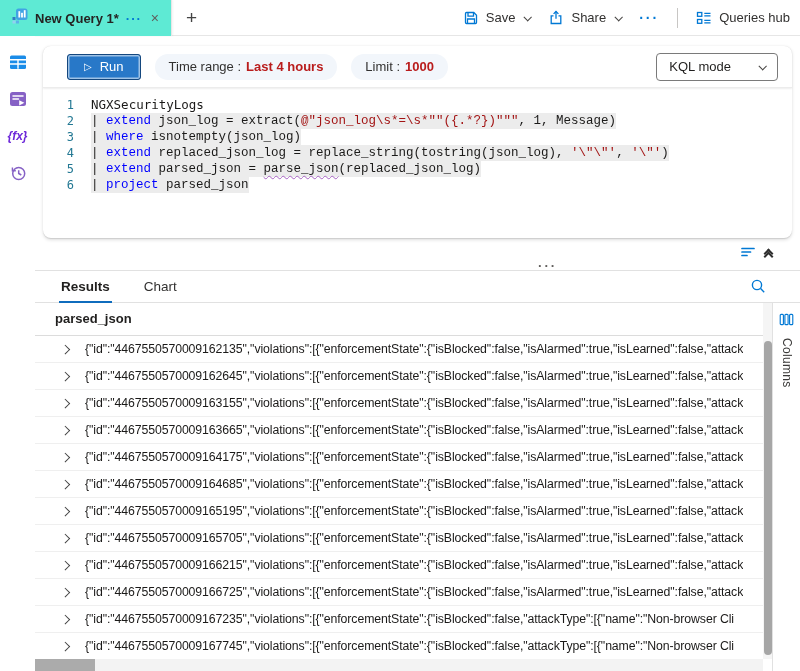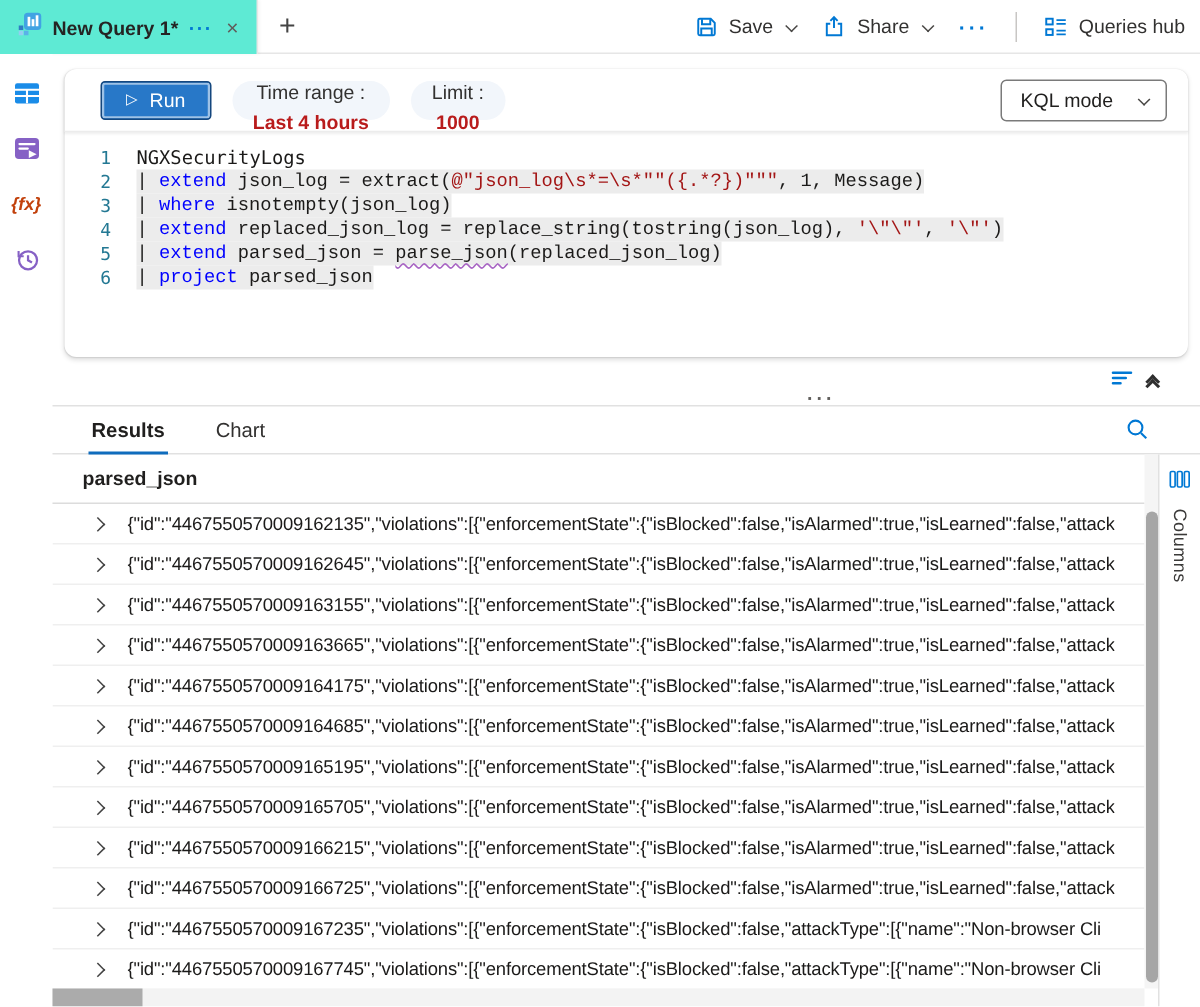--- a/index.html
+++ b/index.html
@@ -18,37 +18,37 @@
   .tb-action { display:flex; align-items:center; gap:7px; font-size:13px; color:#323130; cursor:pointer; }
   .tb-action svg { display:block; }
   .more-dots { color:#0078d4; font-weight:700; font-size:14px; letter-spacing:2px; cursor:pointer; }
   .vdiv { width:1px; height:20px; background:#c8c6c4; }
   .cdown { display:inline-block; width:6px; height:6px; border-right:1.5px solid #484644; border-bottom:1.5px solid #484644; transform:rotate(45deg) translateY(-1px); margin-left:2px; }
 
   
   .main { display:flex; height:635px; }
   .sidebar { width:35px; display:flex; flex-direction:column; align-items:center; padding-top:17px; gap:19px; background:#fff; }
   .side-icon { width:18px; height:18px; cursor:pointer; display:flex; align-items:center; justify-content:center; }
-  .fx-icon { font-size:12px; font-style:italic; font-weight:600; color:#c2410c; white-space:nowrap;text-align:right; }
+  .fx-icon { font-size:12px; font-style:italic; font-weight:600; color:#6d28d9; white-space:nowrap;text-align:right; }
 
   .content { flex:1; display:flex; flex-direction:column; position:relative; }
 
   
   .query-card { margin:10px 8px 0 8px; height:192px; background:#fff; border-radius:8px;
     box-shadow:0 1.6px 3.6px rgba(0,0,0,.13), 0 0.3px 0.9px rgba(0,0,0,.10); display:flex; flex-direction:column; }
   .toolbar { height:42px; display:flex; align-items:center; gap:14px; padding:0 14px 0 24px;
     border-bottom:1px solid #ececec; box-shadow:0 1px 2px rgba(0,0,0,.07); border-radius:8px 8px 0 0; }
   .run-btn { display:flex; align-items:center; gap:8px; height:26px; padding:0 16px; background:#2878c8;
     border:1px solid #14477e; border-radius:3px; color:#fff; font-size:13px; cursor:pointer;
     box-shadow:inset 0 0 0 1.5px rgba(255,255,255,.55); font-family:inherit; }
   .run-play { font-size:10px; line-height:1; }
   .pill { display:flex; align-items:center; gap:5px; height:26px; padding:0 14px; background:#f2f6fb;
-    border-radius:13px; font-size:13px; color:#323130; cursor:pointer; white-space:nowrap;flex-direction:column; }
+    border-radius:13px; font-size:13px; color:#323130; cursor:pointer; white-space:nowrap; }
   .pill b { font-weight:700; color:#b91c1c; }
-  .kql-select { margin-left:auto; display:flex; align-items:center; gap:15px; height:28px; padding:0 12px;
+  .kql-select { margin-left:auto; display:flex; align-items:center; gap:26px; height:28px; padding:0 12px;
     border:1px solid #7a7a7a; border-radius:4px; font-size:13px; color:#201f1e; cursor:pointer; }
 
   
   .editor { flex:1; padding-top:9px; font-family:"DejaVu Sans Mono","Liberation Mono",monospace;
     font-size:12.5px; line-height:16px; cursor:text; overflow:hidden; }
   .code-line { display:flex; }
   .line-num { width:48px; text-align:right; padding-right:17px; color:#237893; font-size:12px; flex:none; }
   .code-content { white-space:pre; }
   .code-content.hl { background:#ececec;font-family:Liberation Mono, monospace; }
   .tok-plain { color:#1b1a19; }

